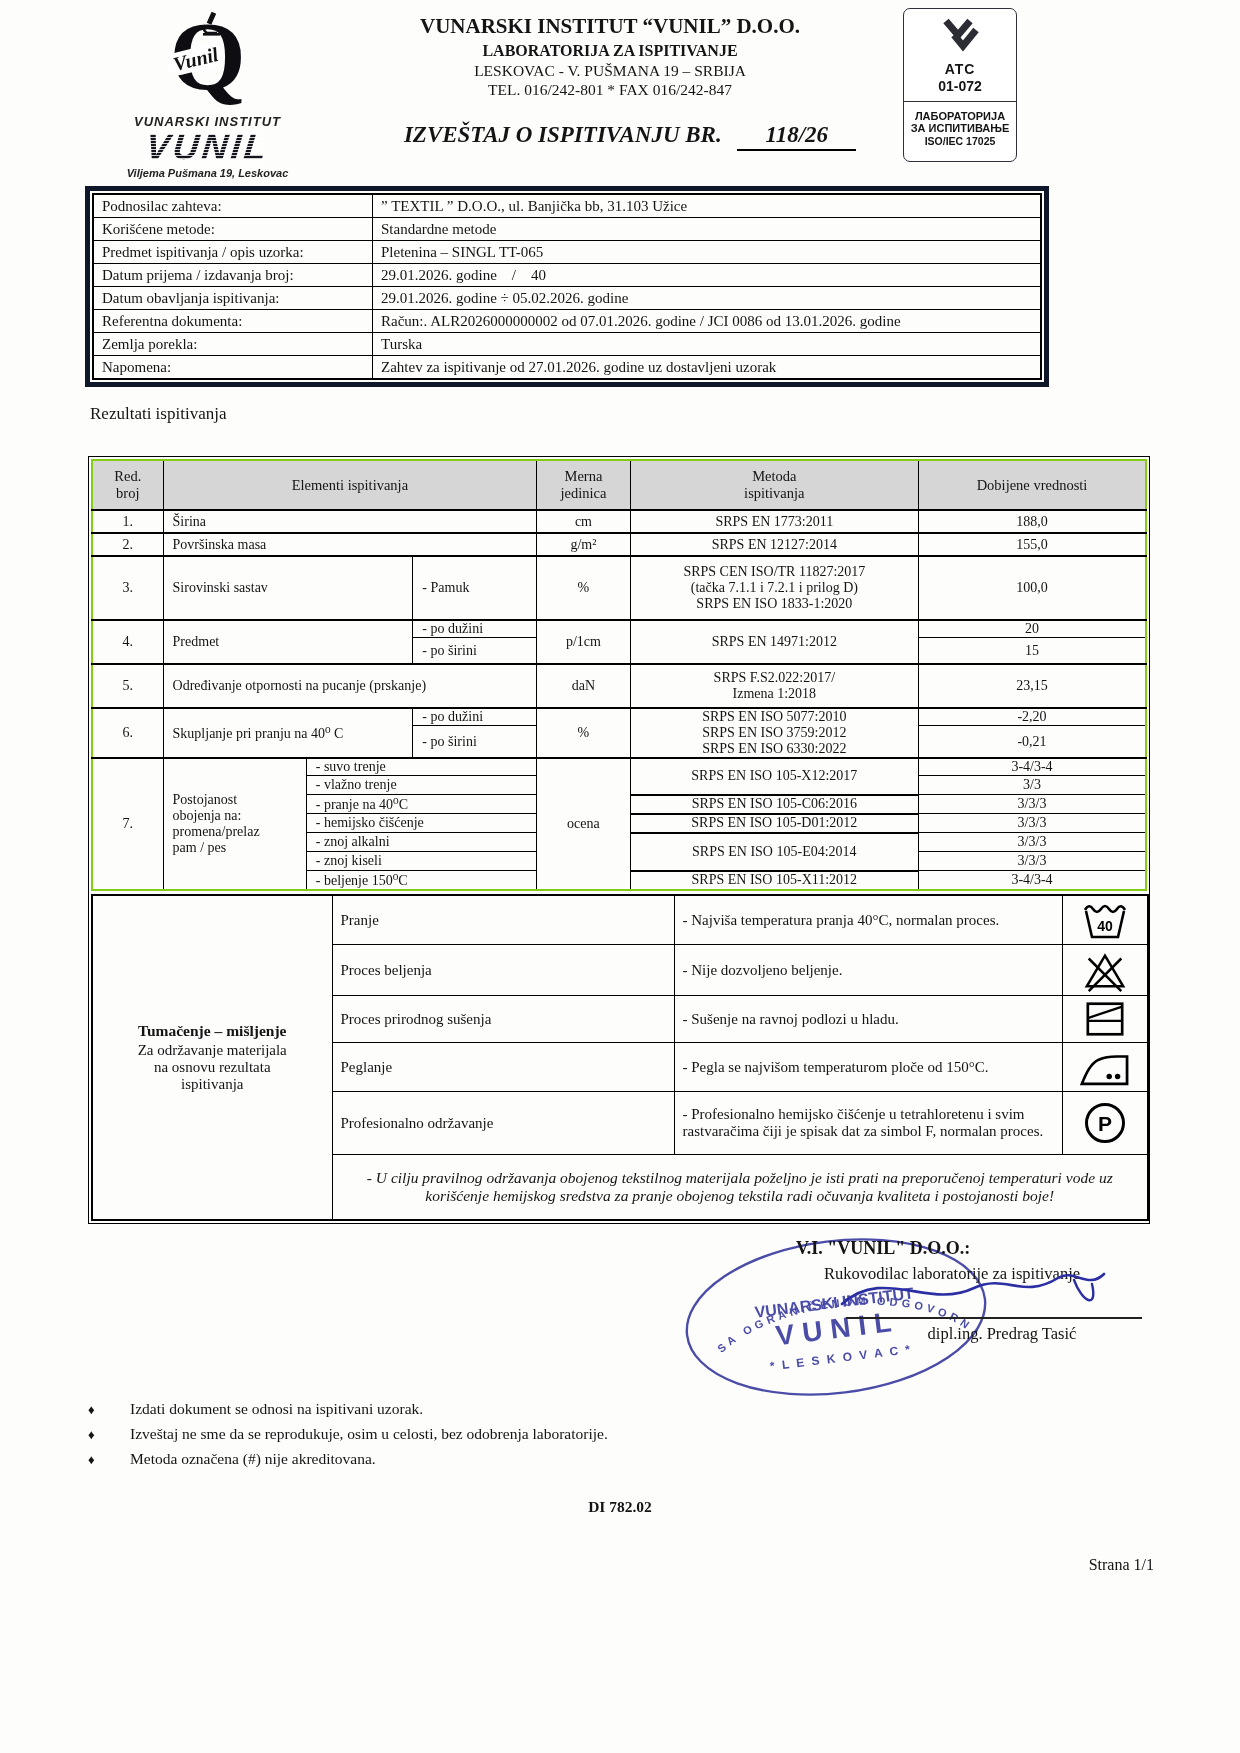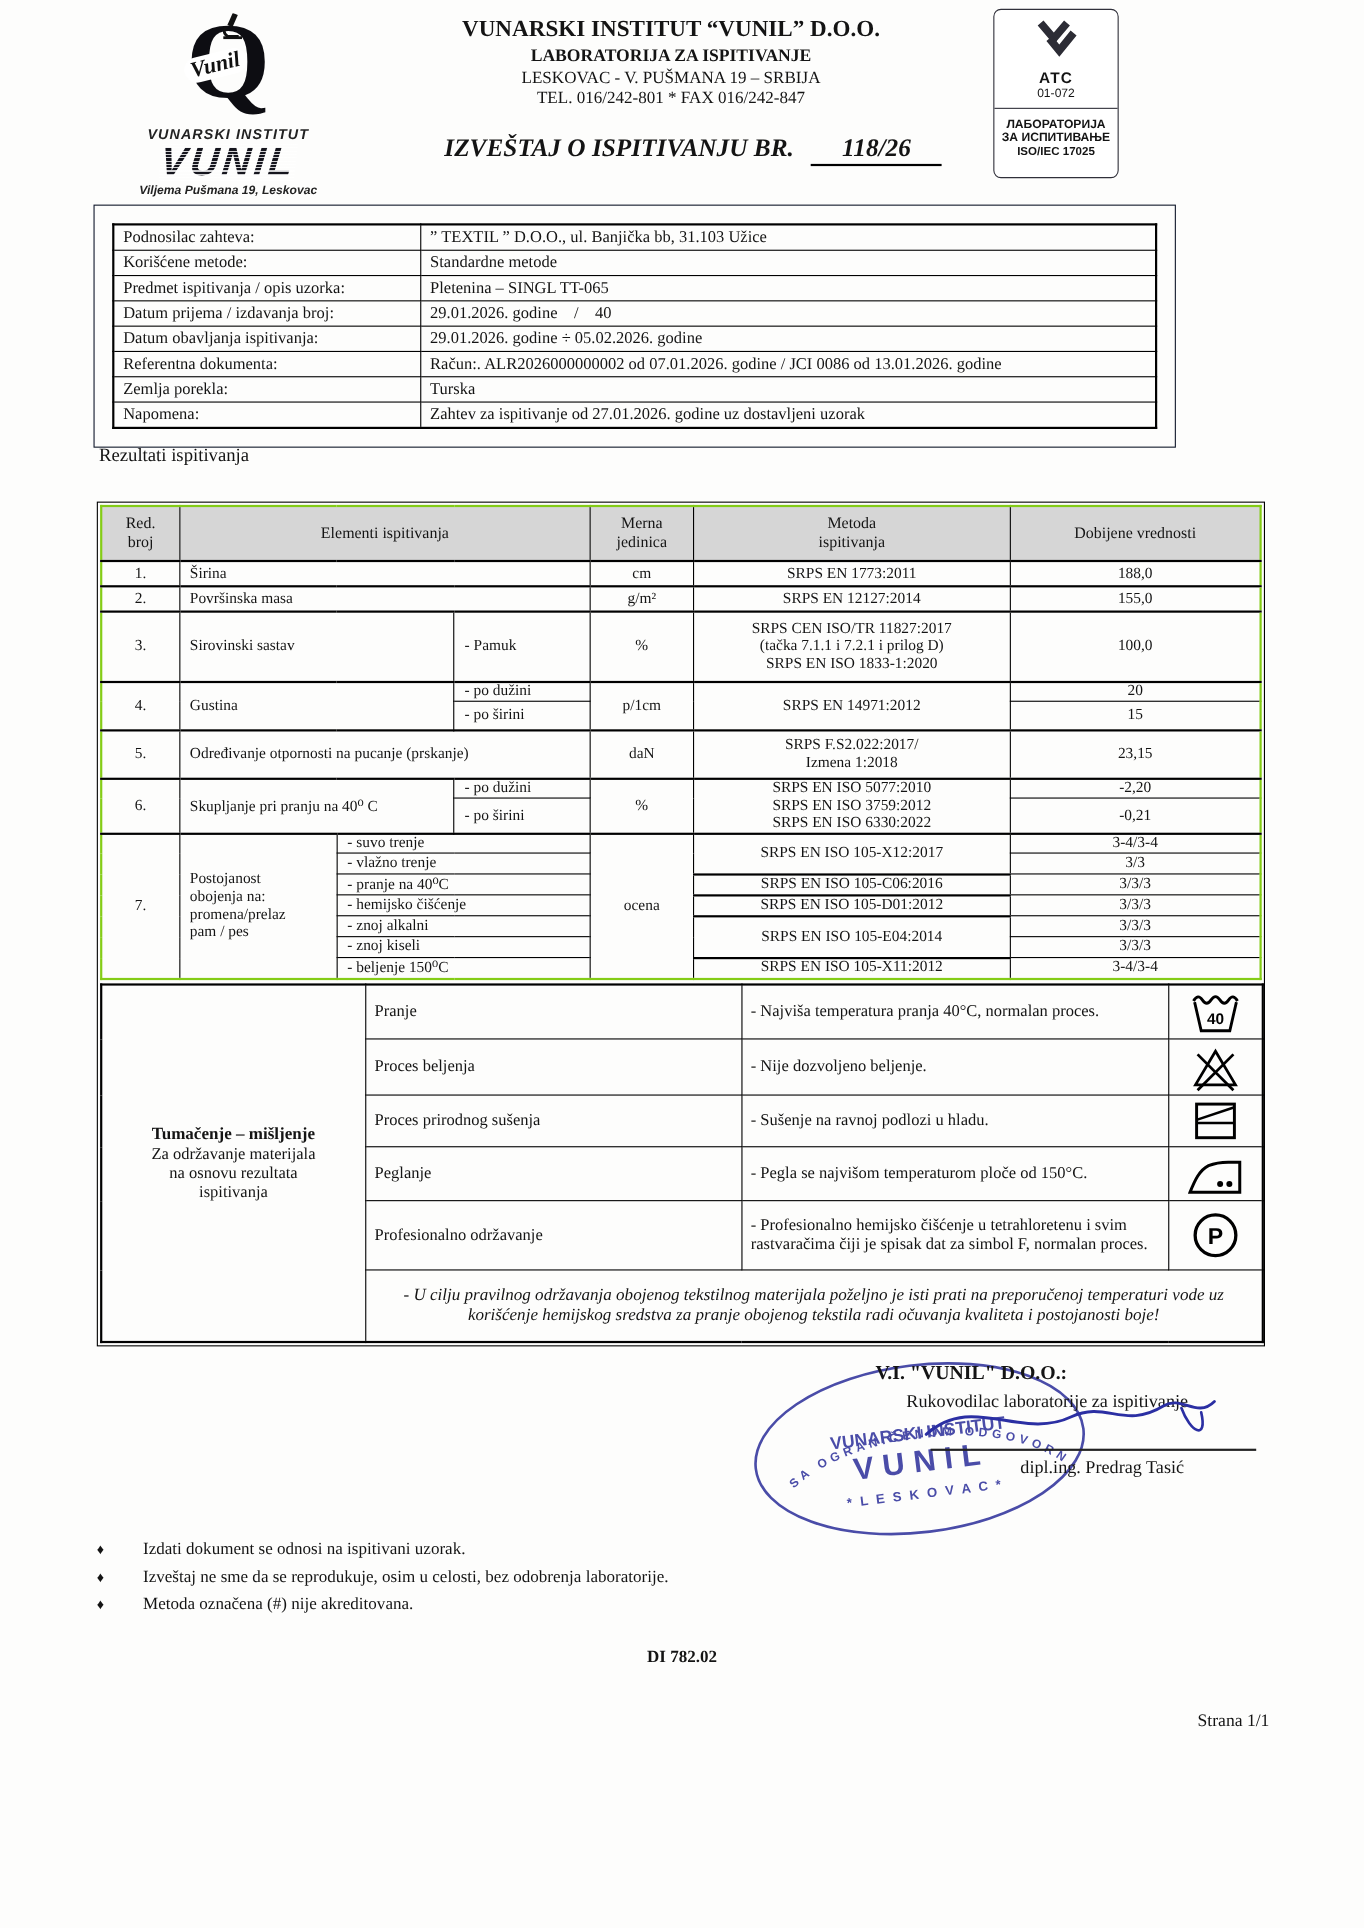--- a/index.html
+++ b/index.html
@@ -27,28 +27,28 @@
   .hc-addr{font-size:15.5px;margin-top:2px;}
   .hc-tel{font-size:15.5px;margin-top:1px;}
   .title-row{position:absolute;left:300px;top:122px;width:660px;text-align:center;
              font:italic bold 23px "Liberation Serif",serif;}
   .report-no{display:inline-block;border-bottom:2.5px solid #000;padding:0 28px 1px;margin-left:10px;}
 
   .badge{position:absolute;left:903px;top:8px;width:112px;height:152px;border:1.5px solid #30303a;
          border-radius:7px;background:#fff;display:flex;flex-direction:column;align-items:center;
          font-family:"Liberation Sans",sans-serif;}
   .badge-acr{font-weight:bold;font-size:14px;letter-spacing:1px;margin-top:2px;}
-  .badge-num{font-size:11px;margin-top:1px;}
+  .badge-num{font-size:14px;margin-top:1px;font-weight:bold;}
   .badge-div{width:100%;border-top:1.5px solid #30303a;margin-top:7px;}
   .badge-l1{font-weight:bold;font-size:11px;margin-top:8px;}
   .badge-l2{font-weight:bold;font-size:11px;}
   .badge-std{font-size:10.5px;font-weight:bold;margin-top:1px;}
 
   
-  .info-wrap{position:absolute;left:85px;top:186px;width:950px;border:1px solid #0f172a;padding:16px;}
+  .info-wrap{position:absolute;left:85px;top:186px;width:950px;border:5px solid #0f172a;padding:2px;}
   .info-tbl{width:100%;border-collapse:collapse;border:2px solid #000;}
   .info-tbl td{border:1.5px solid #000;font-size:15px;padding:1px 8px;height:20px;}
   .info-tbl td.lab{width:262px;}
 
   
   .results-flow{position:absolute;left:88px;top:388px;width:1062px;}
   .res-title{font-size:17px;margin:16px 0 32px 2px;font-weight:normal;}
   .tbl-outer{border:1px solid #000;padding:2px;background:#fdfdfc;}
   table.rt{border-collapse:collapse;width:100%;border:2px solid #84cc16;table-layout:fixed;}
   .rt td{border:1px solid #000;padding:0 4px;text-align:center;vertical-align:middle;
@@ -223,21 +223,21 @@
           <td class="ta-l">- Pamuk</td>
           <td>%</td>
           <td class="pl">SRPS CEN ISO/TR 11827:2017
 (tačka 7.1.1 i 7.2.1 i prilog D)
 SRPS EN ISO 1833-1:2020</td>
           <td>100,0</td>
         </tr>
 
         <tr class="bt2">
           <td class="h25" rowspan="2">4.</td>
-          <td class="ta-l" colspan="2" rowspan="2">Gustina</td>
+          <td class="ta-l" colspan="2" rowspan="2">Predmet</td>
           <td class="ta-l">- po dužini</td>
           <td rowspan="2">p/1cm</td>
           <td rowspan="2">SRPS EN 14971:2012</td>
           <td>20</td>
         </tr>
         <tr>
           <td class="ta-l h25">- po širini</td>
           <td>15</td>
         </tr>
 

